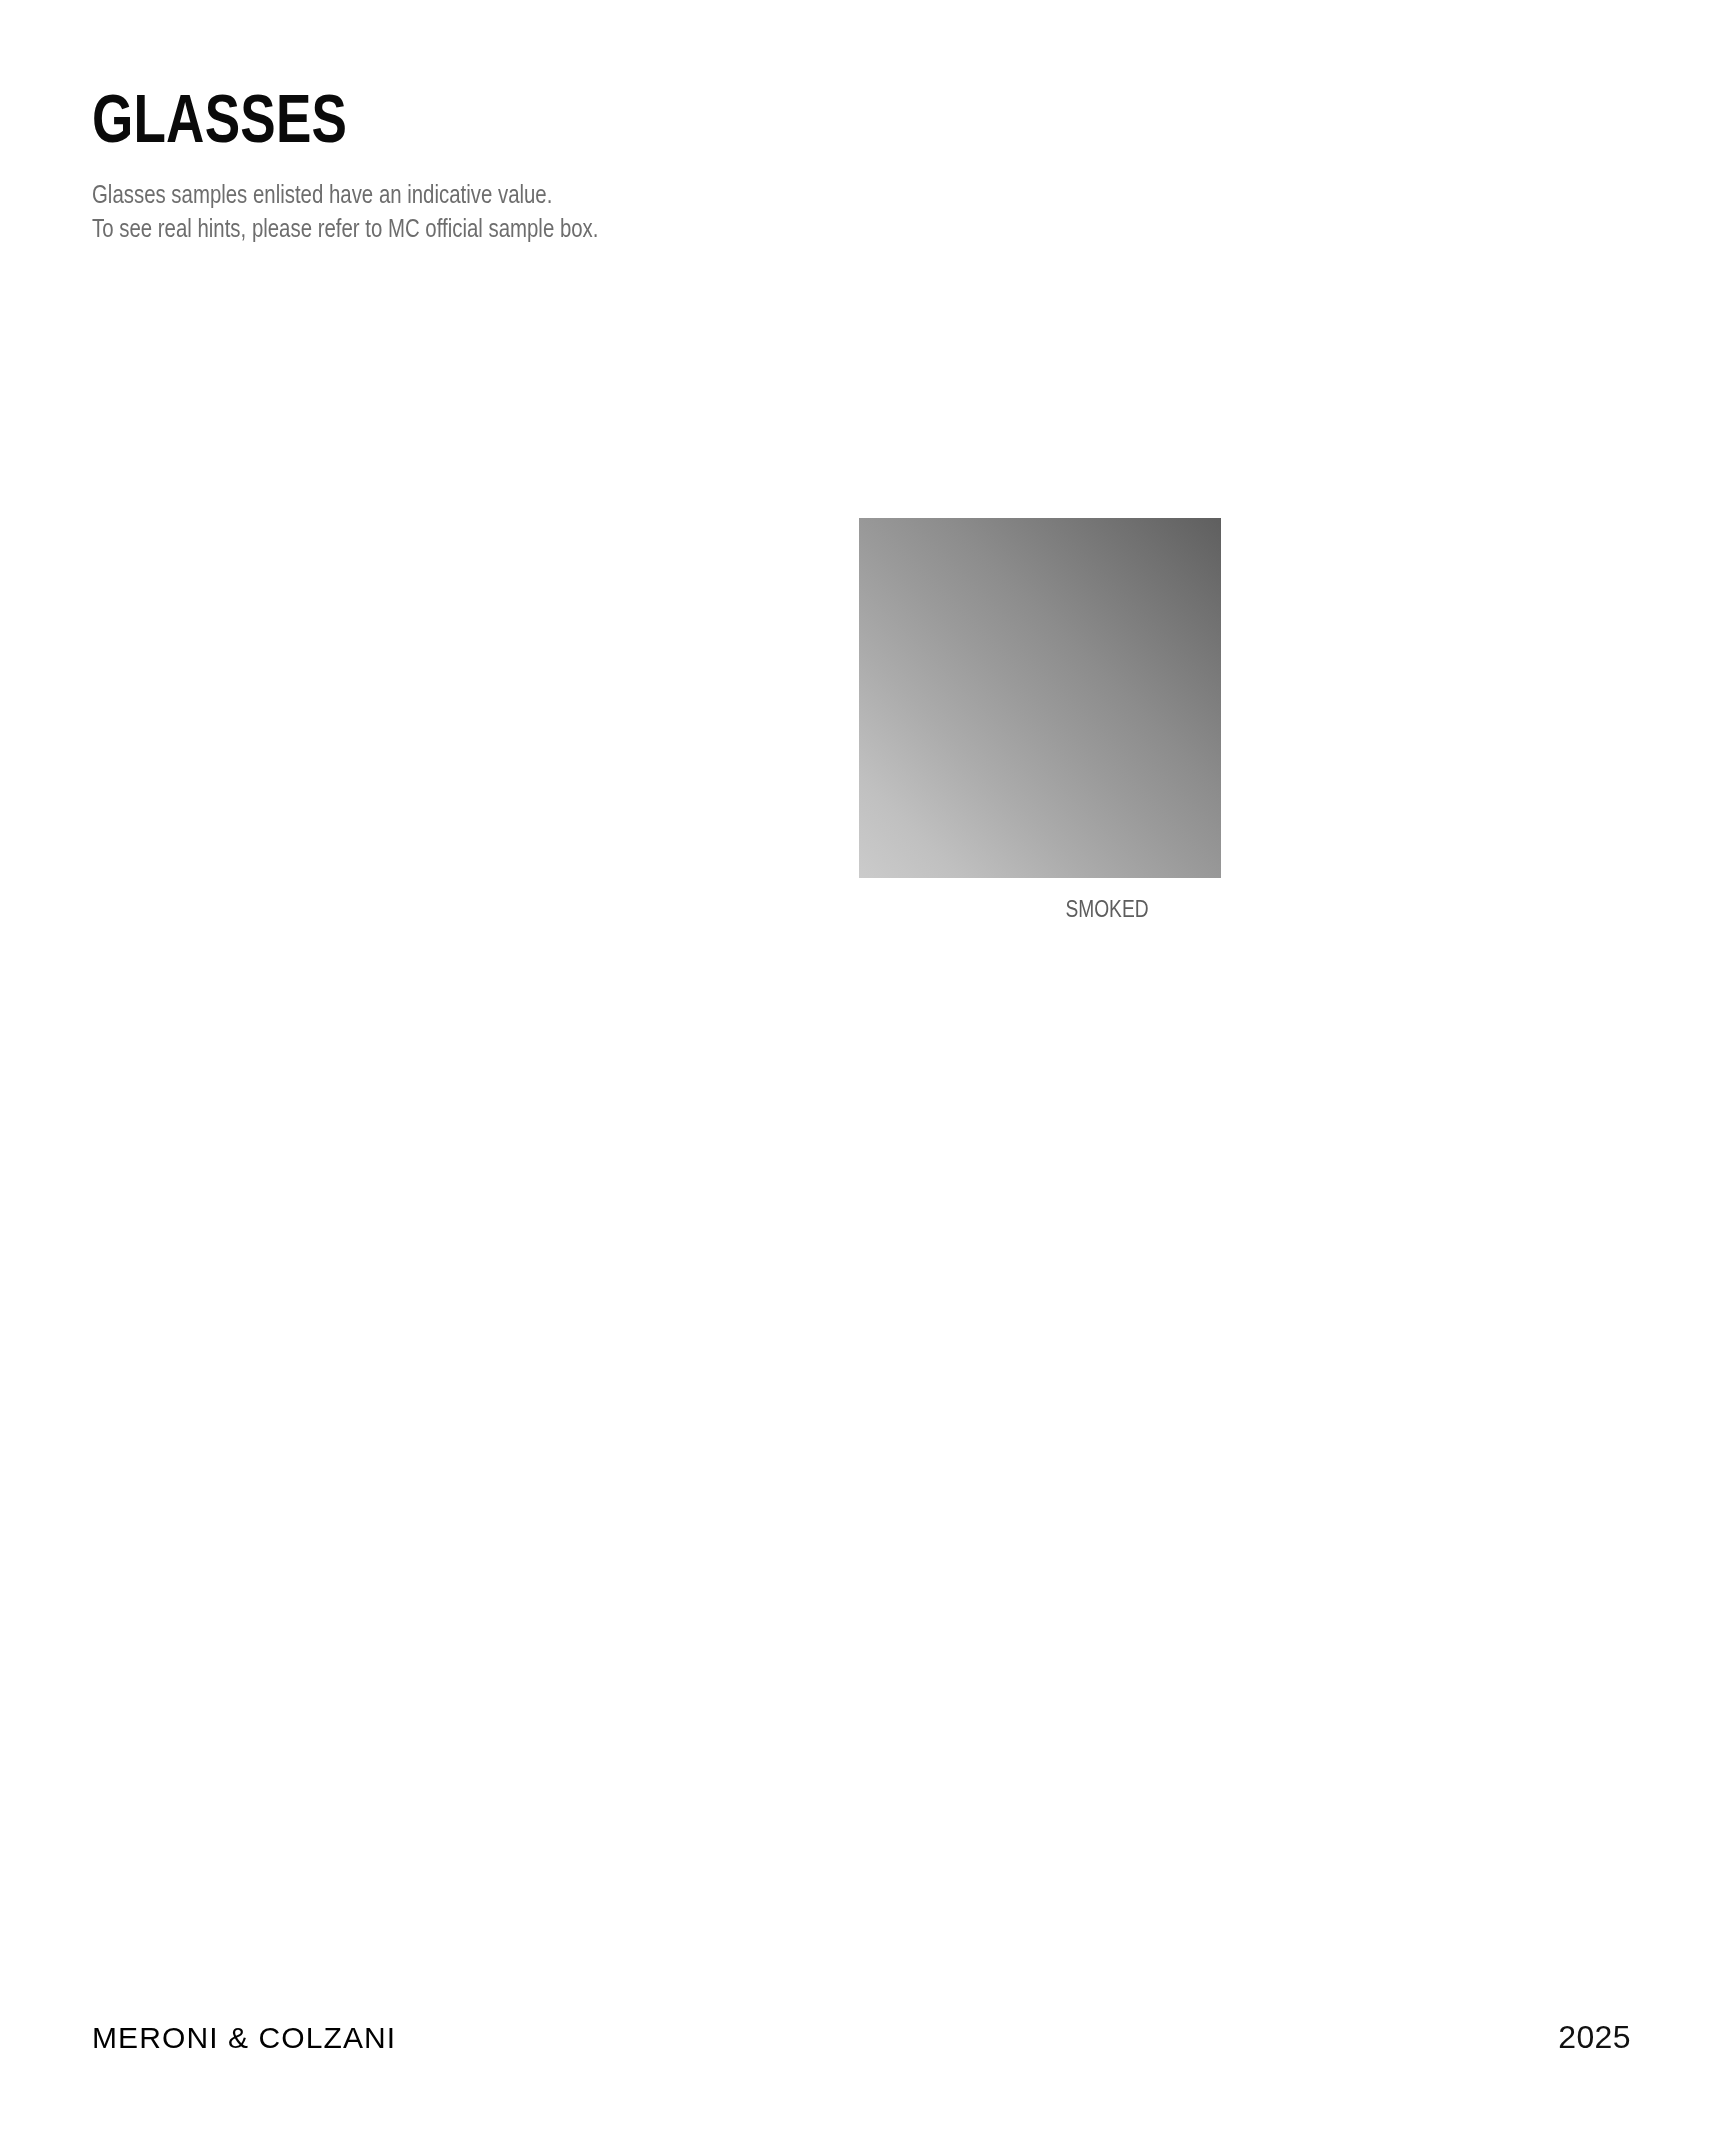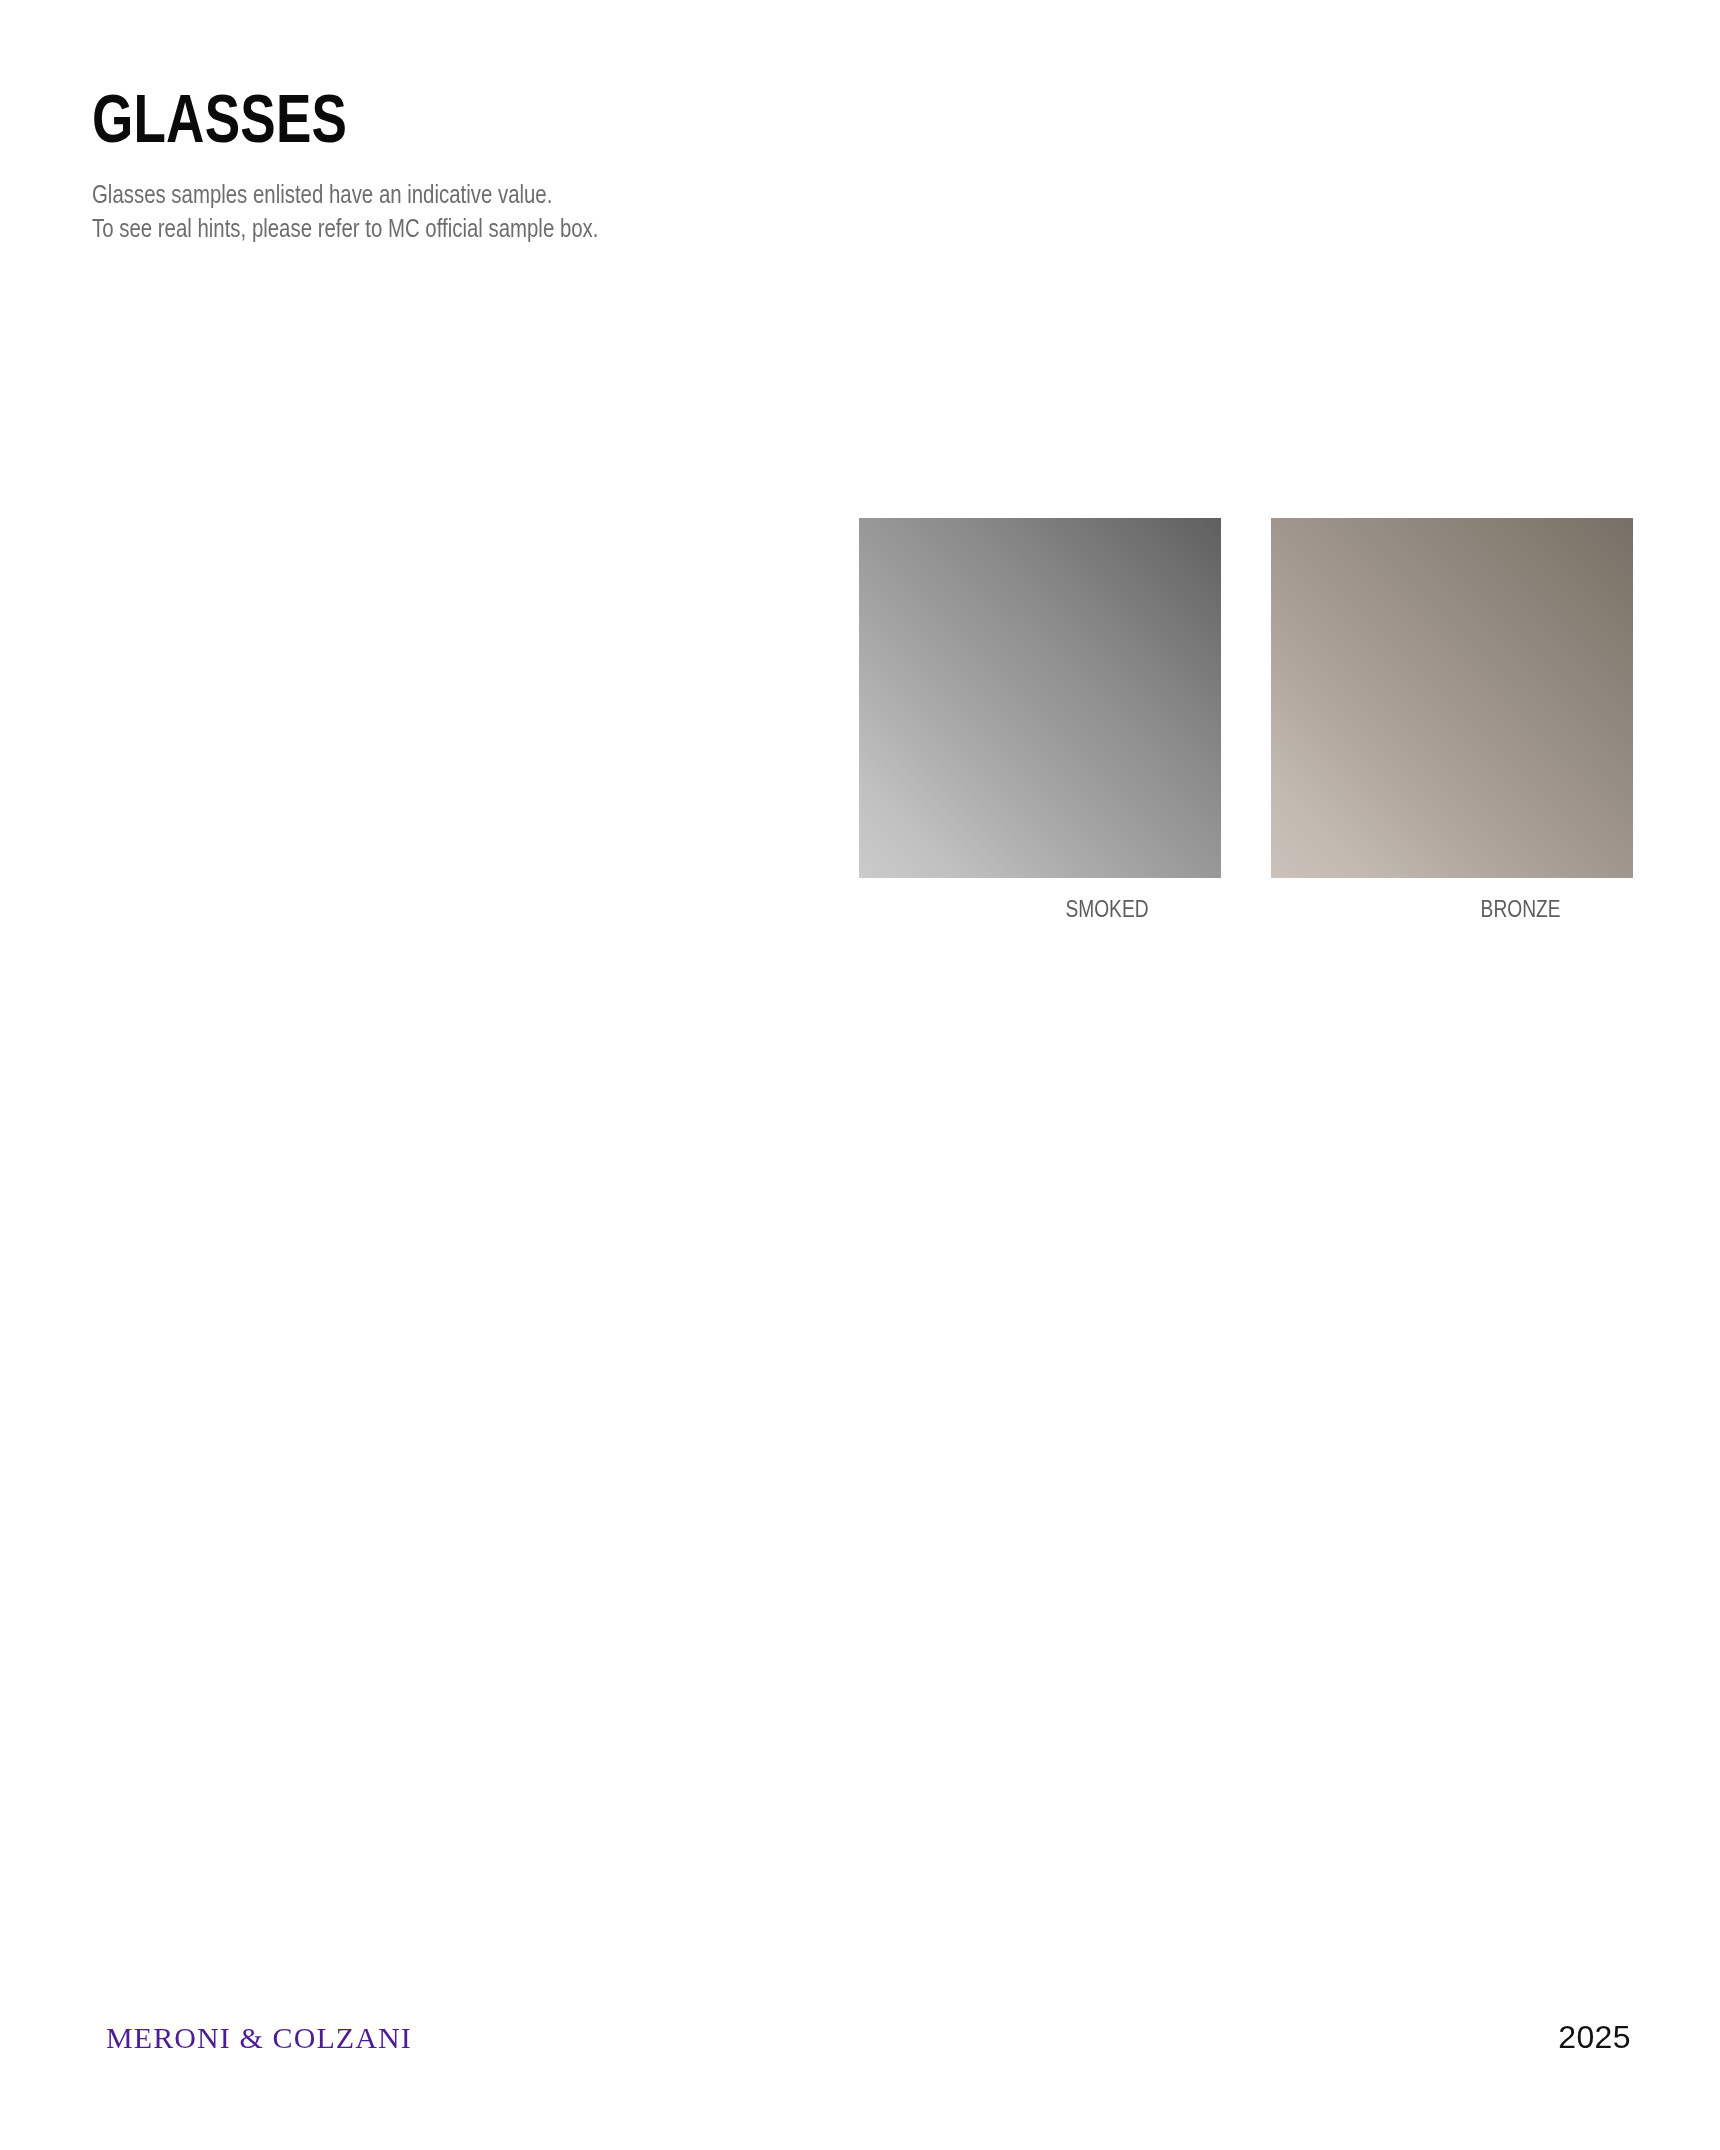--- a/index.html
+++ b/index.html
@@ -124,28 +124,27 @@
     left: 92px;
     right: 90px;
     top: 2020px;
     display: flex;
     flex-direction: row;
     align-items: baseline;
     justify-content: space-between;
   }
 
   .brand-mark {
-    font-family: Liberation Serif, serif;
+    font-family: Liberation Sans, sans-serif;
     font-weight: 300;
     font-size: 30px;
     line-height: 1.1;
     letter-spacing: 1.1px;
-    color: #4c1d95;
+    color: #000000;
     white-space: nowrap;
-    margin-left: 14px;
   }
 
   .footer-year {
     font-family: "Liberation Sans", sans-serif;
     font-weight: 300;
     font-size: 32px;
     line-height: 1.1;
     letter-spacing: 0.4px;
     color: #111111;
     white-space: nowrap;
@@ -166,24 +165,20 @@
     </div>
   </div>
 
   <div class="swatch-grid">
 
     <div class="swatch-cell">
       <div class="swatch-chip smoked"></div>
       <div class="swatch-label">SMOKED</div>
     </div>
 
-    <div class="swatch-cell">
-      <div class="swatch-chip bronze"></div>
-      <div class="swatch-label">BRONZE</div>
-    </div>
 
   </div>
 
   <div class="footer">
     <div class="brand-mark">MERONI &amp; COLZANI</div>
     <div class="footer-year">2025</div>
   </div>
 
 </div>
 

